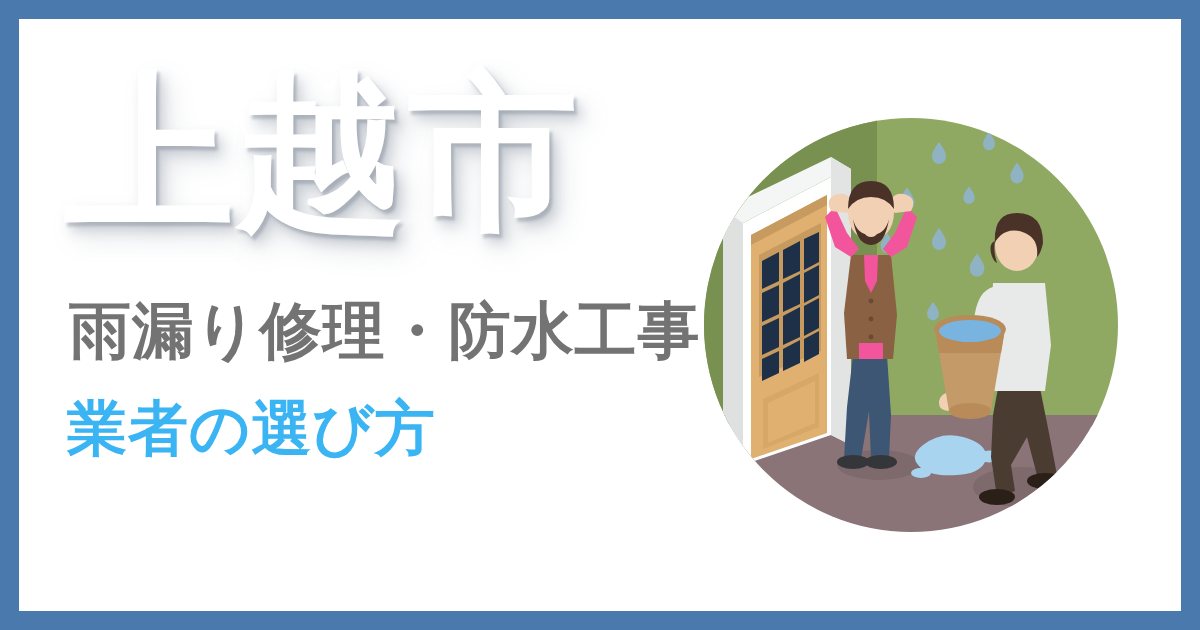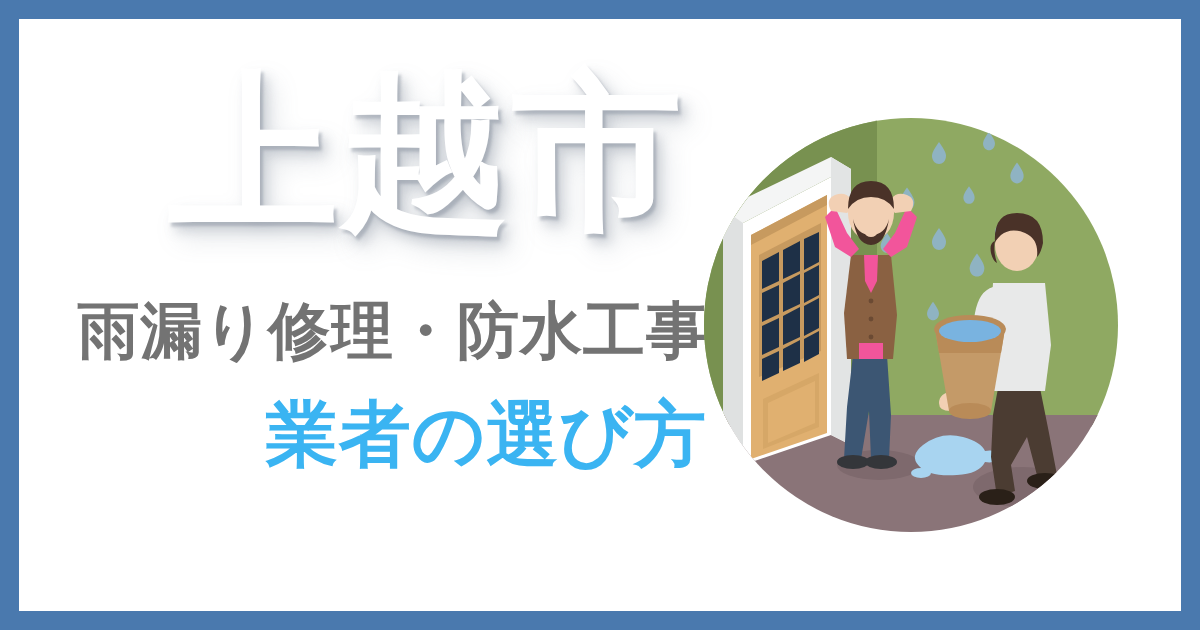--- a/index.html
+++ b/index.html
@@ -68,21 +68,21 @@
     color: #4a79ae;
     letter-spacing: 1px;
     white-space: nowrap;
   }
 
   .tagline {
     position: absolute;
     left: 48px;
     top: 379px;
     width: 640px;
-    font-size: 72px;
+    font-size: 60px;
     line-height: 1;
     font-weight: 700;
     color: #3ab4f2;
     letter-spacing: 1px;
     white-space: nowrap;
   }
 
   
   #illustration {
     position: absolute;
@@ -94,21 +94,21 @@
   #illustration svg {
     display: block;
     width: 420px;
     height: 420px;
   }
 </style>
 </head>
 <body>
 
 <div id="banner" style="background: rgb(74, 121, 174);">
-  <div id="inner-card" style="background: rgb(255, 255, 255); text-align: right;">
+  <div id="inner-card" style="background: rgb(255, 255, 255);">
 
     <div id="text-block">
       <div class="headline" style="color: rgb(255, 255, 255);">上越市</div>
       <div class="subline" style="color: #737373;">雨漏り修理・防水工事</div>
       <div class="tagline" style="color: rgb(58, 180, 242);">業者の選び方</div>
     </div>
 
     <div id="illustration">
       <svg viewBox="0 0 420 420" xmlns="http://www.w3.org/2000/svg">
         <defs>

